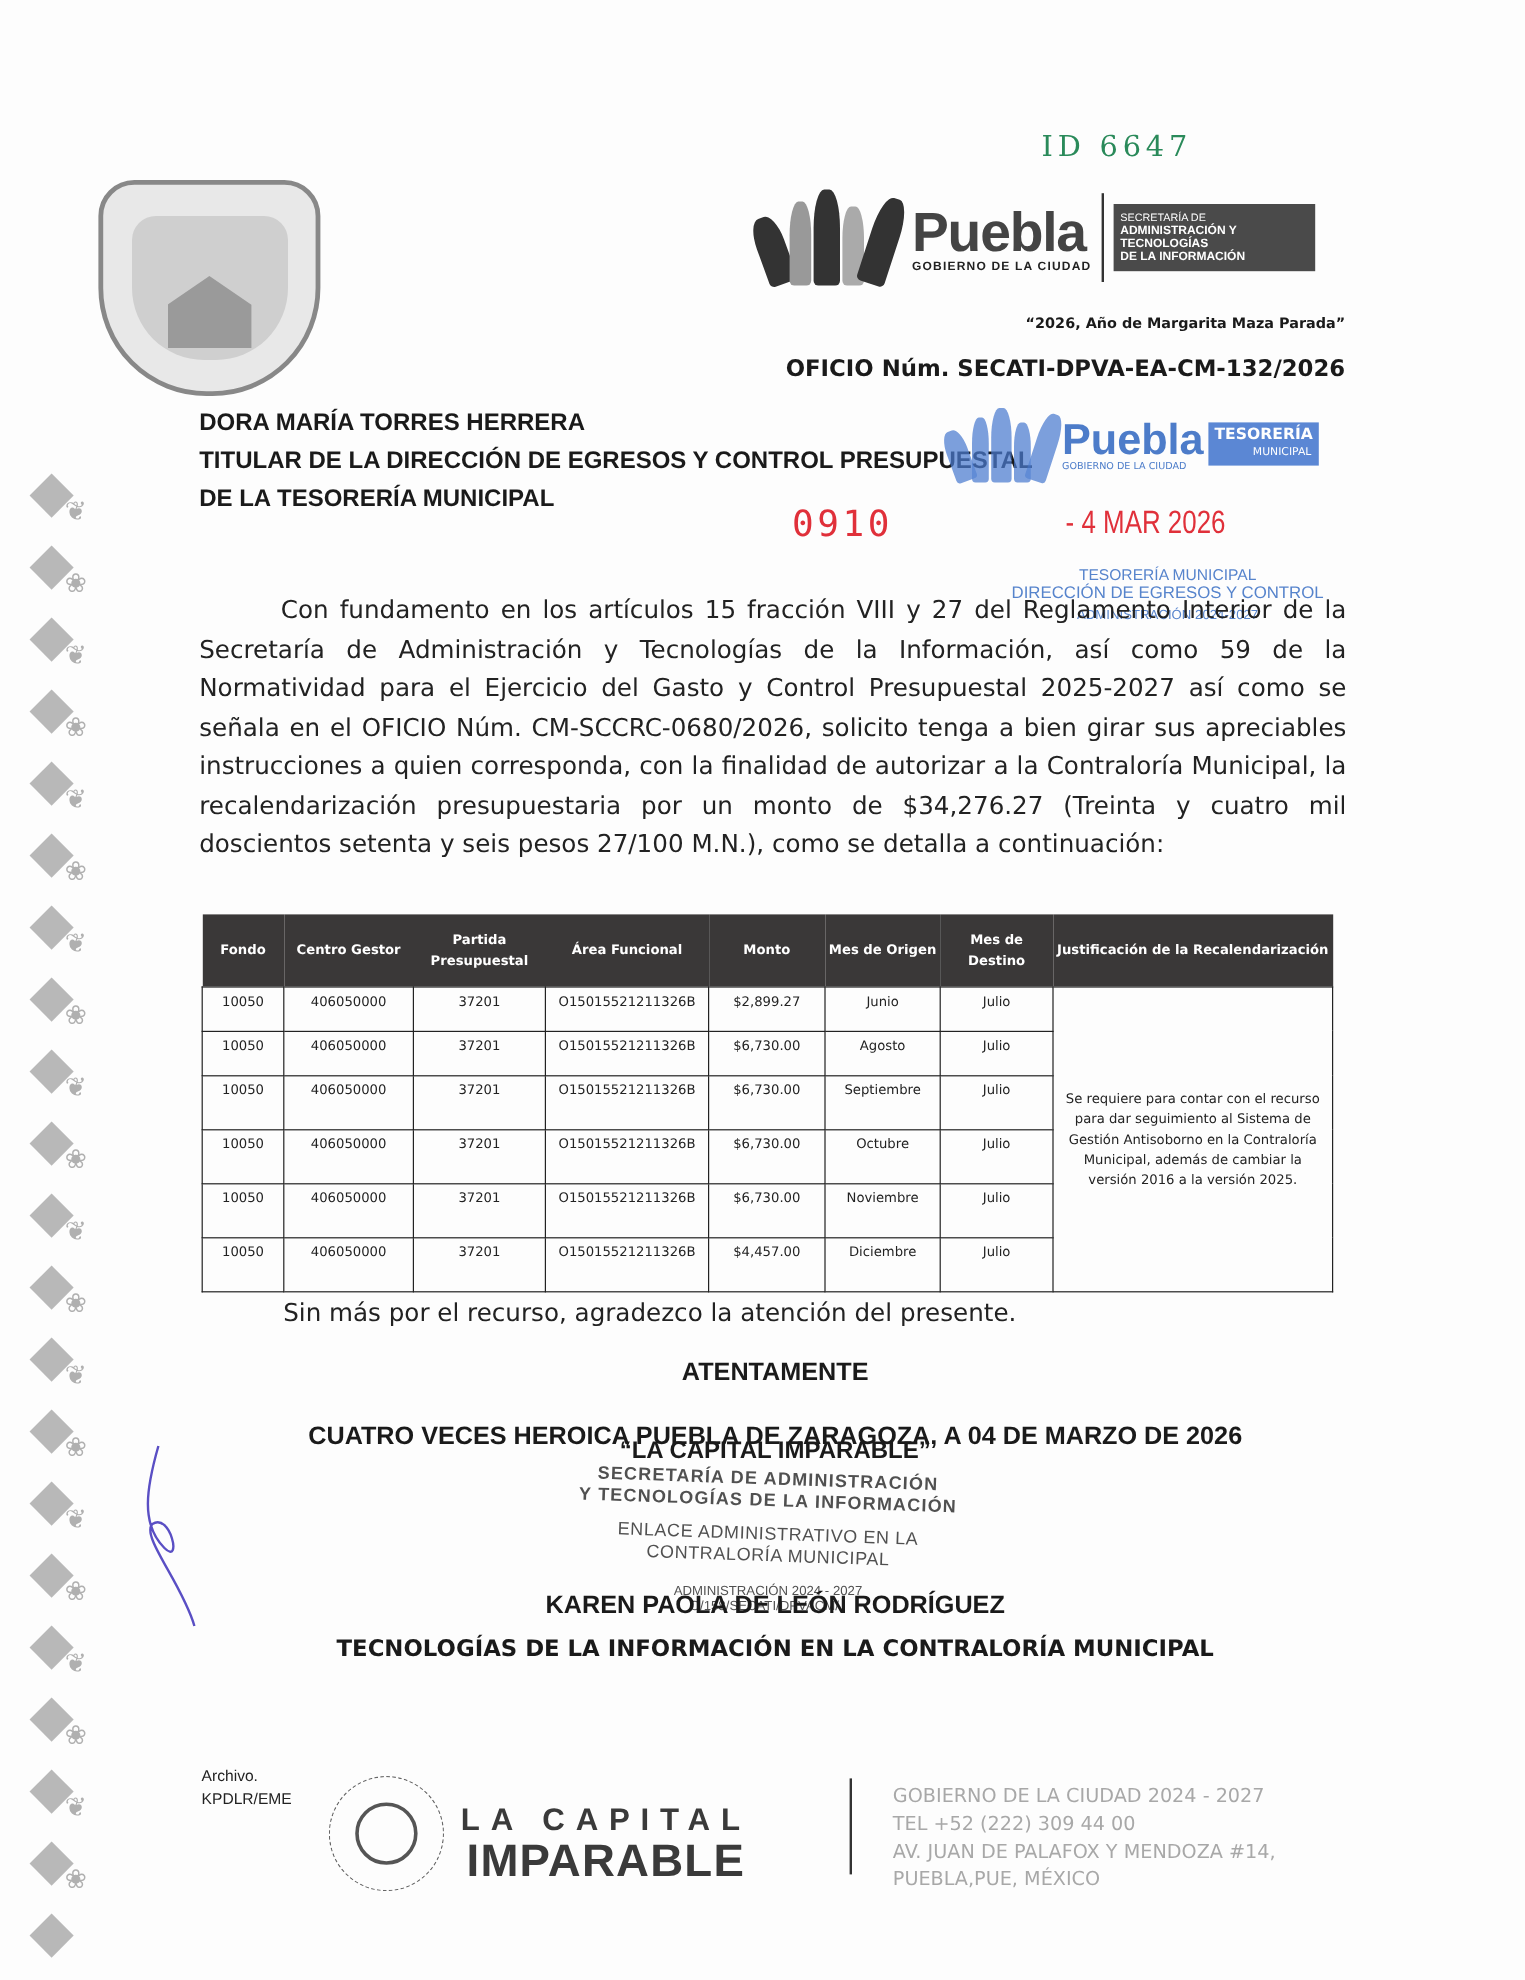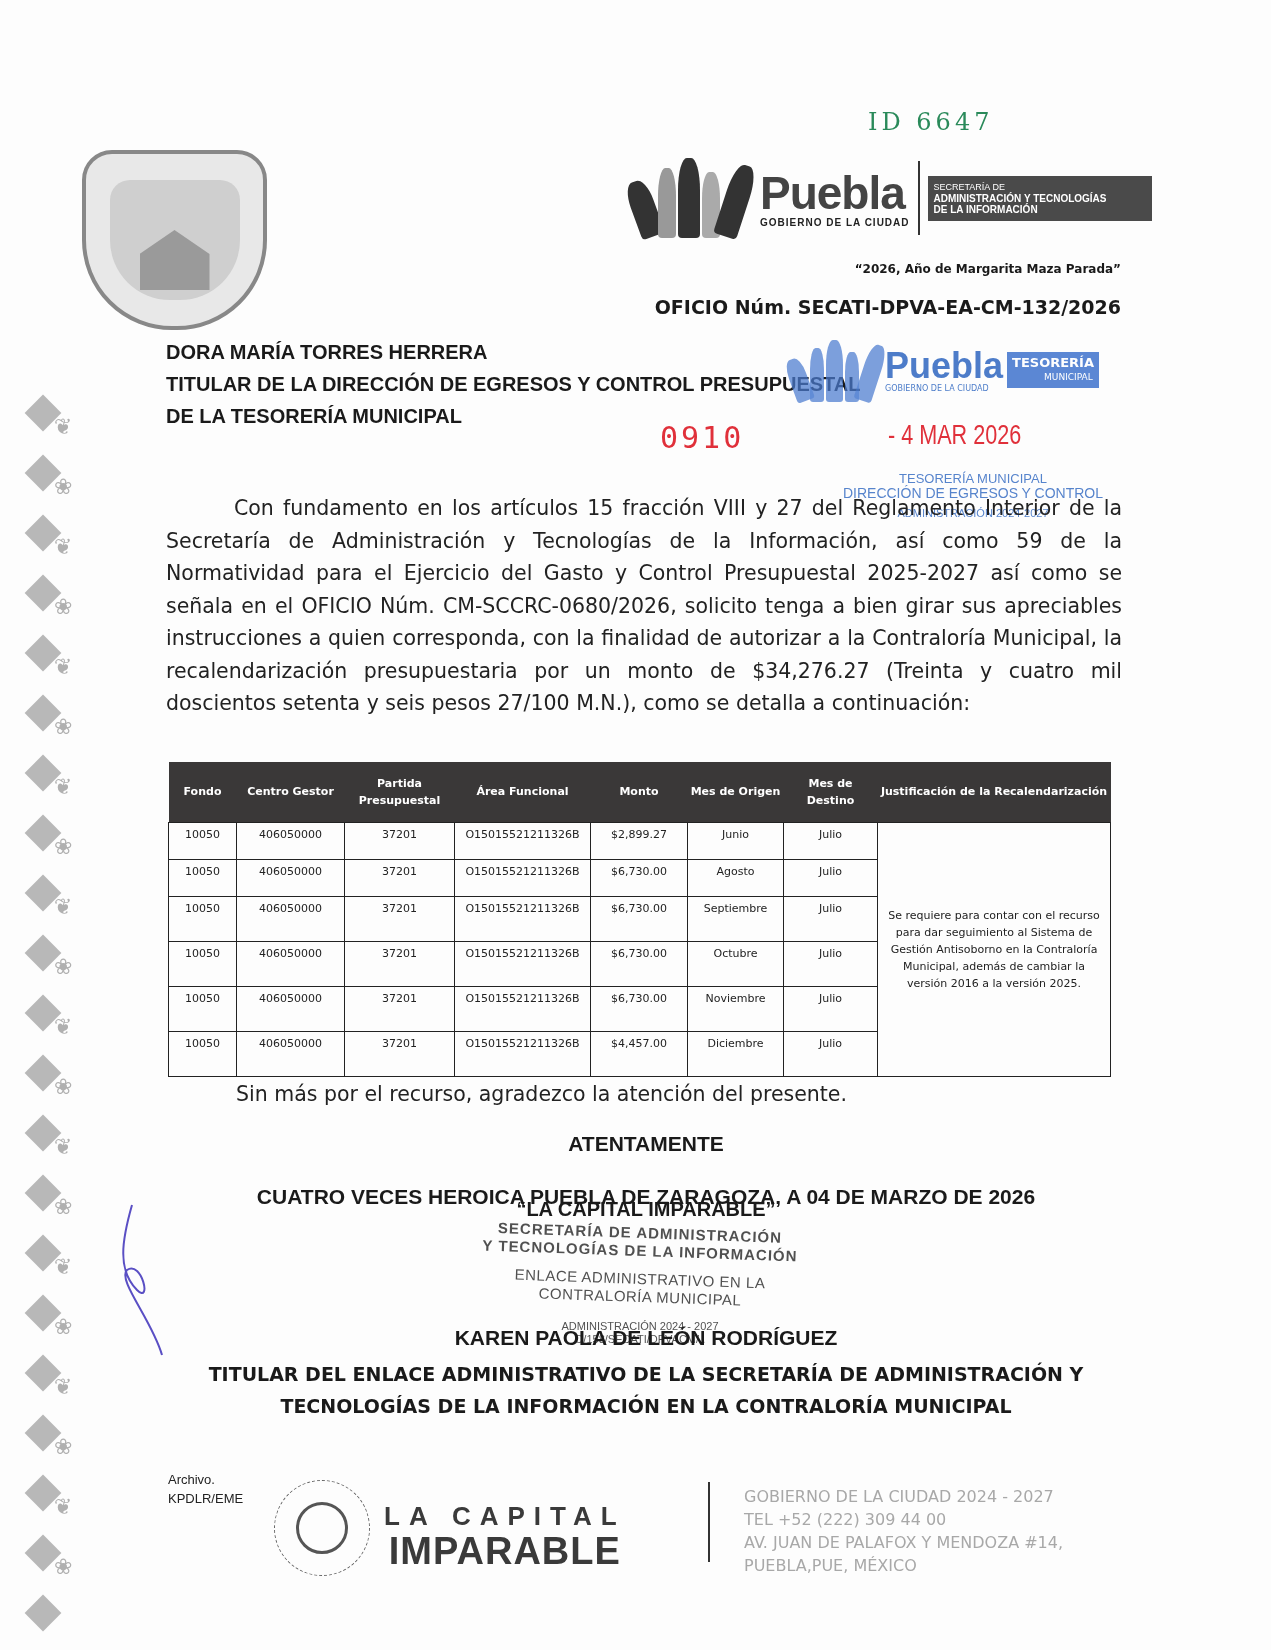--- a/index.html
+++ b/index.html
@@ -17,21 +17,21 @@
   .crest .crest-inner { width: 130px; height: 120px; border-radius: 20px 20px 60px 60px; background: #cfcfcf; display: flex; align-items: flex-end; justify-content: center; padding-bottom: 10px; }
   .crest .building { width: 70px; height: 60px; background: #9a9a9a; clip-path: polygon(50% 0, 100% 40%, 100% 100%, 0 100%, 0 40%); }
 
   .logo-header { position: absolute; left: 632px; top: 158px; display: flex; align-items: center; }
   .logo-emblem { width: 122px; height: 80px; position: relative; }
   .logo-emblem span { position: absolute; bottom: 0; background: #333; border-radius: 40% 40% 4px 4px; }
   .logo-word { margin-left: 6px; display: flex; flex-direction: column; }
   .logo-word .pw { font-family: "Liberation Sans", sans-serif; font-weight: bold; font-size: 46px; color: #444; line-height: 48px; letter-spacing: -1px; }
   .logo-word .gov { font-family: "Liberation Sans", sans-serif; font-weight: bold; font-size: 10px; color: #222; letter-spacing: 1px; }
   .logo-divider { width: 2px; height: 74px; background: #333; margin: 0 8px; }
-  .logo-badge { background: #4a4a4a; color: #fff; padding: 6px 6px; width: 224px; font-family: "Liberation Sans", sans-serif; font-size: 9px; line-height: 11px; }
+  .logo-badge { background: #4a4a4a; color: #fff; padding: 6px 6px; width: 168px; font-family: "Liberation Sans", sans-serif; font-size: 9px; line-height: 11px; }
   .logo-badge b { display: block; font-size: 10px; }
 
   .motto-line { position: absolute; right: 150px; top: 262px; font-size: 12px; font-weight: bold; text-align: right; }
   .oficio-line { position: absolute; right: 150px; top: 296px; font-size: 19px; font-weight: bold; text-align: right; }
 
   .addressee { position: absolute; left: 166px; top: 336px; font-family: "Liberation Sans", sans-serif; font-weight: bold; font-size: 20px; line-height: 32px; }
 
   .stamp-tes { position: absolute; left: 790px; top: 338px; display: flex; align-items: center; color: #3a6fc4; opacity: 0.9; }
   .stamp-tes .emb { width: 95px; height: 64px; position: relative; }
   .stamp-tes .emb span { position: absolute; bottom: 0; background: #4a7bd0; border-radius: 40% 40% 3px 3px; opacity: .8; }
@@ -293,21 +293,20 @@
   <div class="s3">ADMINISTRACIÓN 2024 - 2027</div>
   <div class="s3" style="margin-top:0">O/158/SECATI/DPVACM/..</div>
 </div>
 
 <svg class="signature-scribble" viewBox="0 0 60 160">
   <path d="M20 5 C 10 40, 5 70, 25 90 C 40 105, 30 60, 15 70 C 5 80, 40 120, 50 155" stroke="#5a4fc4" stroke-width="2" fill="none"></path>
 </svg>
 
 <div class="signer-name">KAREN PAOLA DE LEÓN RODRÍGUEZ</div>
 <div class="signer-title">
-  <div>TITULAR DEL ENLACE ADMINISTRATIVO DE LA SECRETARÍA DE ADMINISTRACIÓN Y</div>
   <div>TECNOLOGÍAS DE LA INFORMACIÓN EN LA CONTRALORÍA MUNICIPAL</div>
 </div>
 
 <div class="archivo">
   <div>Archivo.</div>
   <div>KPDLR/EME</div>
 </div>
 
 <div class="seal-igualdad">
   <div class="hex"></div>

